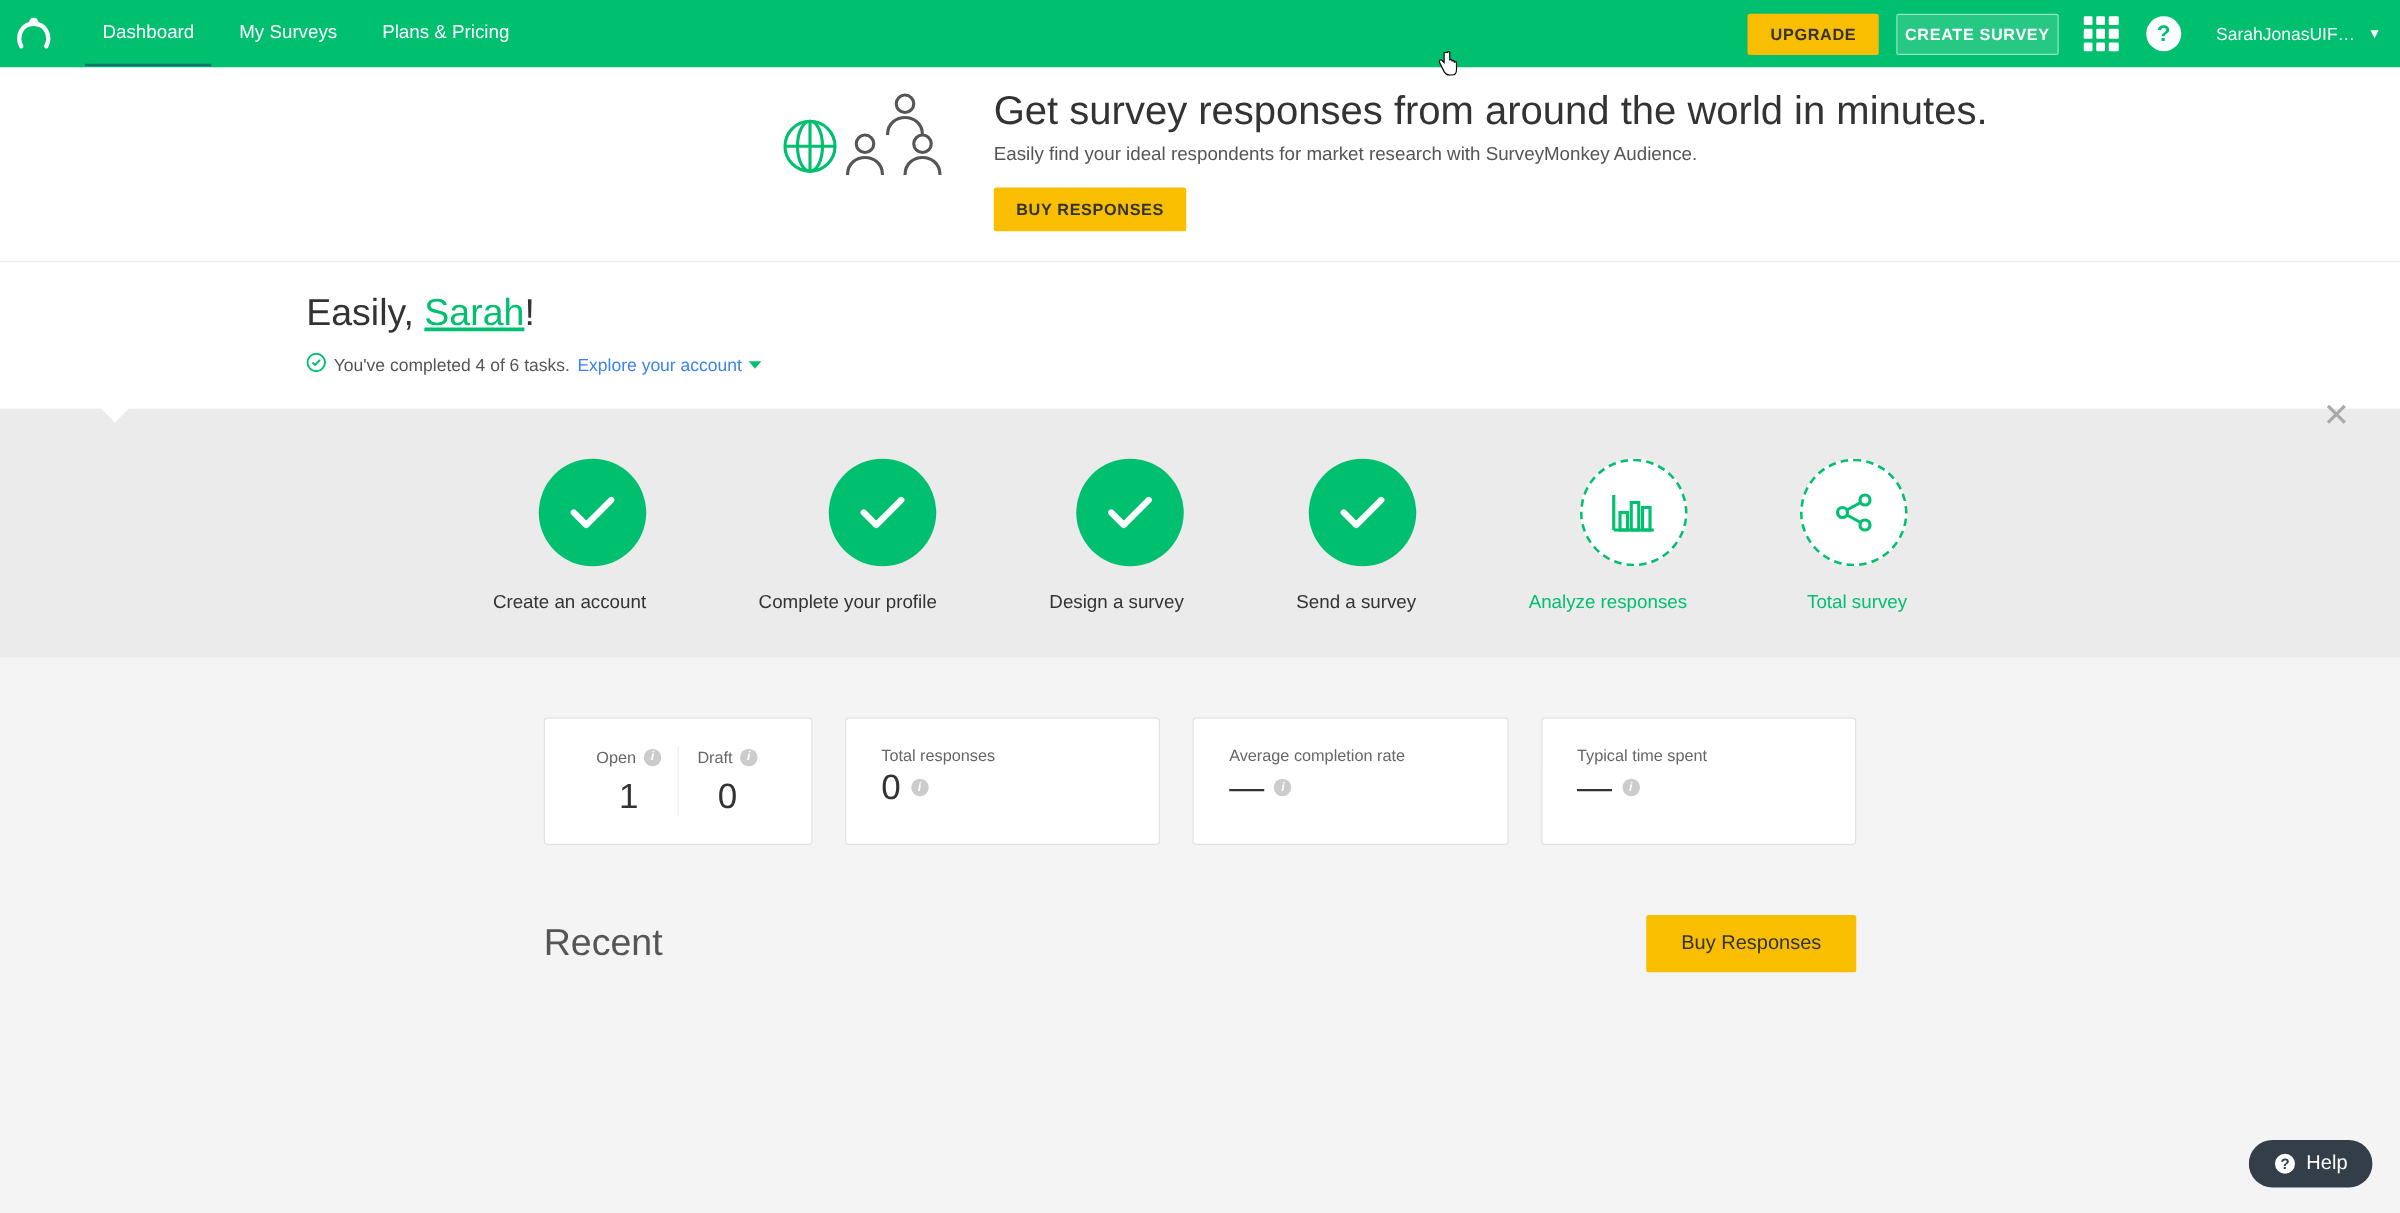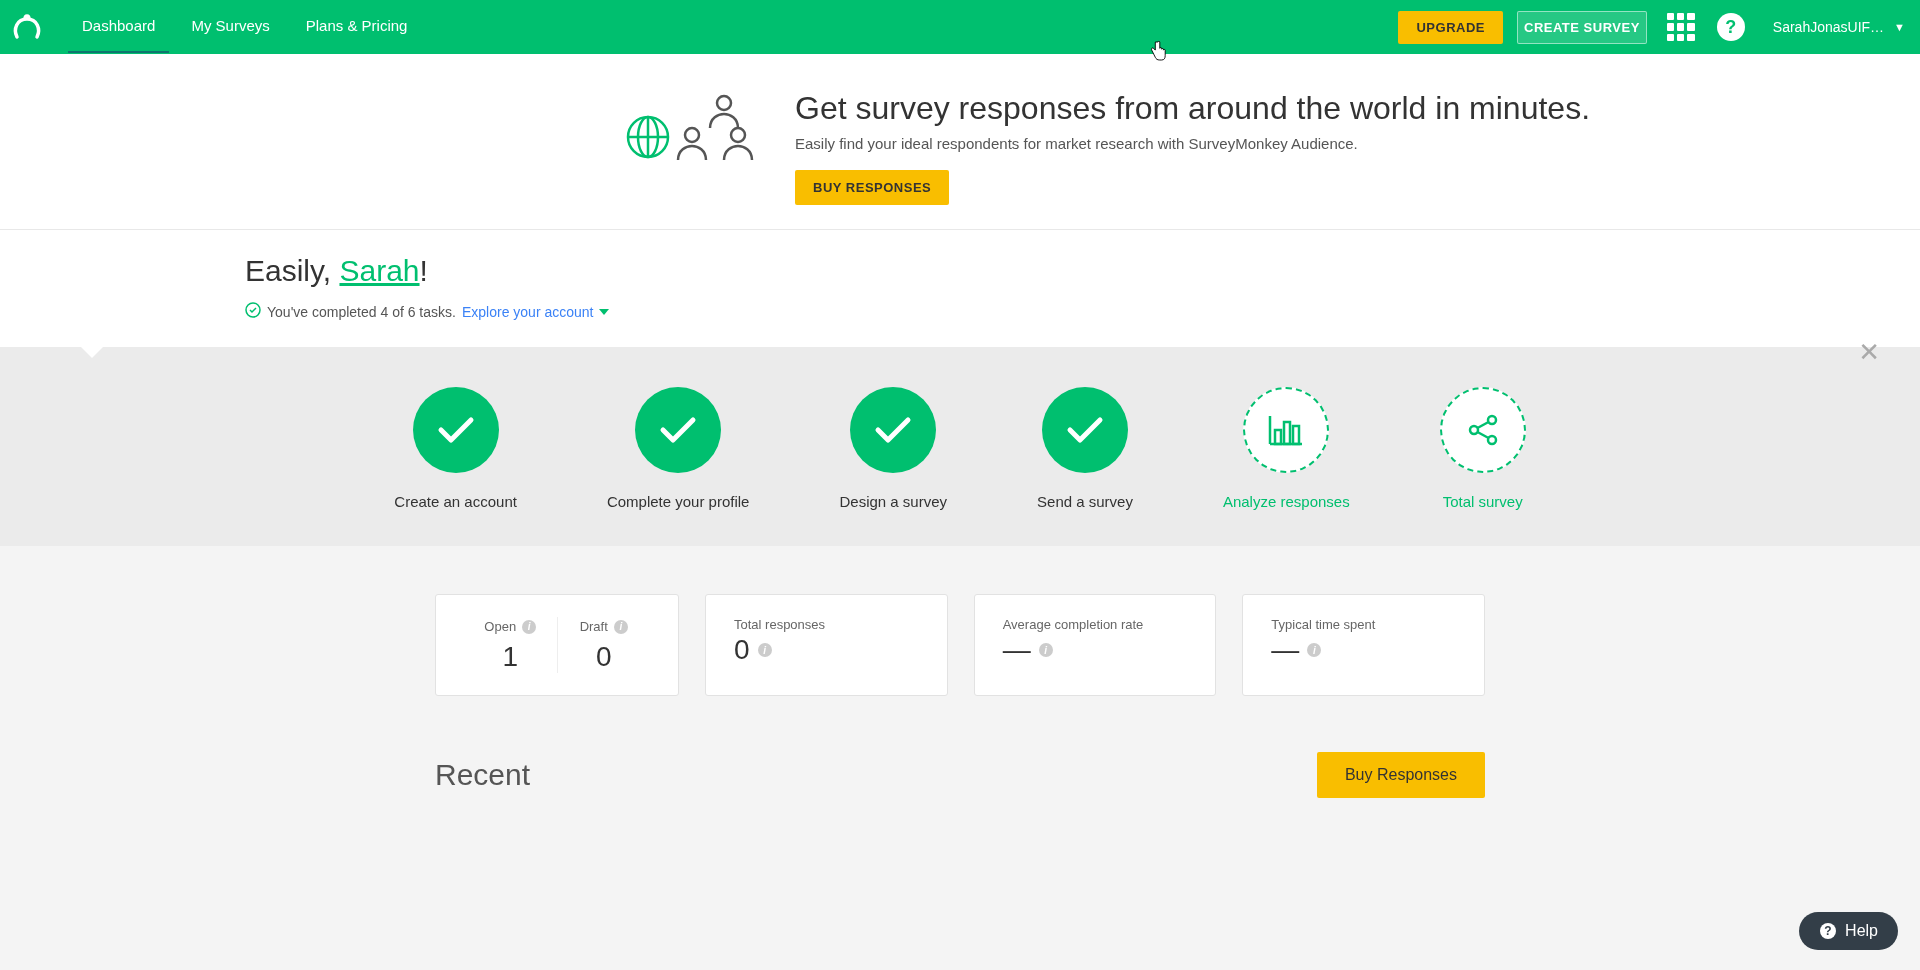--- a/index.html
+++ b/index.html
@@ -14,21 +14,21 @@
 .nav-spacer { flex: 1; }
 .btn-upgrade { background: #f9be00; color: #333; font-weight: 700; font-size: 13px; letter-spacing: 0.5px; padding: 9px 18px; border: none; border-radius: 2px; cursor: pointer; margin-right: 14px; }
 .btn-create-survey { background: rgba(255,255,255,0.15); color: #fff; font-weight: 700; font-size: 13px; letter-spacing: 0.5px; padding: 8px 6px; border: 1px solid rgba(255,255,255,0.5); border-radius: 2px; cursor: pointer; margin-right: 20px; }
 .apps-grid { width: 28px; height: 28px; display: grid; grid-template-columns: repeat(3,1fr); grid-template-rows: repeat(3,1fr); gap: 3px; margin-right: 22px; cursor: pointer; }
 .apps-grid span { background: #fff; border-radius: 1px; }
 .help-circle { width: 28px; height: 28px; border-radius: 50%; background: #fff; color: #00bf6f; display:flex; align-items:center; justify-content:center; font-weight:700; font-size:18px; margin-right: 28px; cursor:pointer; }
 .username { color: #fff; font-size: 14px; margin-right: 10px; max-width: 120px; overflow:hidden; text-overflow: ellipsis; white-space: nowrap; }
 .user-caret { color: #fff; font-size: 11px; cursor:pointer; }
 
 
-.promo { background: #fff; border-bottom: 1px solid #e8e8e8; padding: 36px 0 24px; }
+.promo { background: #fff; border-bottom: 1px solid #e8e8e8; padding: 16px 0 24px; }
 .promo-inner { max-width: 1300px; margin: 0 auto; display: flex; align-items: flex-start; gap: 40px; padding-left: 310px; }
 .promo-graphic { width: 135px; height: 75px; position: relative; display:flex; align-items:center; justify-content:center; }
 .promo-text h1 { font-size: 32px; font-weight: 500; color: #333; margin-bottom: 8px; }
 .promo-text p { font-size: 15px; color: #555; margin-bottom: 18px; }
 .btn-buy-responses { background: #f9be00; color: #333; font-weight: 700; font-size: 13px; letter-spacing: 0.5px; padding: 10px 18px; border: none; border-radius: 2px; cursor: pointer; }
 
 
 .welcome-wrap { background: #fff; padding: 24px 0 26px; }
 .welcome-inner { max-width: 1510px; margin: 0 auto; padding: 0 40px; }
 .welcome-title { font-size: 30px; font-weight: 400; color: #333; }
@@ -36,33 +36,33 @@
 .tasks-row { font-size: 14px; color: #555; margin-top: 14px; display:flex; align-items:center; gap: 6px; }
 .tasks-row .check { color: #00bf6f; }
 .explore { color: #3b82f6; cursor: pointer; display: inline-flex; align-items:center; gap: 6px; }
 .explore .caret-down { width: 0; height: 0; border-left: 5px solid transparent; border-right: 5px solid transparent; border-top: 6px solid #00bf6f; }
 
 
 .tasks-strip { background: #ebebeb; padding: 40px 0 36px; position: relative; }
 .tasks-strip::before { content:''; position:absolute; top:-1px; left:80px; width:0; height:0; border-left:12px solid transparent; border-right:12px solid transparent; border-top:12px solid #fff; }
 .tasks-inner { display: flex; justify-content: center; gap: 90px; position: relative; }
 .close-x { position: absolute; right: 40px; top: -10px; color: #aaa; font-size: 26px; cursor: pointer; font-weight: 300; }
-.task { display:flex; flex-direction:column; align-items:center; gap: 20px; }
+.task { display:flex; flex-direction:column; align-items:flex-end; gap: 20px; }
 .task-circle { width: 86px; height: 86px; border-radius: 50%; display:flex; align-items:center; justify-content:center; }
 .task-circle.done { background: #00bf6f; }
 .task-circle.pending { background: #fff; border: 2px dashed #00bf6f; }
 .task-label { font-size: 15px; font-weight: 500; color: #333; }
 .task.pending-task .task-label { color: #00bf6f; }
 .checkmark-svg { width: 40px; height: 30px; }
 
 
 .stats-wrap { padding: 48px 0 0; }
 .stats-inner { max-width: 1050px; margin: 0 auto; display: flex; gap: 26px; }
 .card { background: #fff; border: 1px solid #e2e2e2; border-radius: 3px; padding: 22px 28px; }
-.card-split { display:flex; width: 244px; justify-content: flex-end; }
+.card-split { display:flex; width: 215px; justify-content: flex-end; }
 .split-col { flex:1; text-align:center; }
 .split-col:first-child { border-right: 1px solid #eee; }
 .split-label { font-size: 13px; color: #666; display:inline-flex; align-items:center; gap: 6px; }
 .split-val { font-size: 28px; font-weight: 300; color: #333; margin-top: 6px; }
 .card-metric { flex:1; }
 .metric-label { font-size: 13px; color: #666; }
 .metric-val { font-size: 28px; font-weight: 300; color: #333; margin-top: 2px; display:inline-flex; align-items:center; gap: 8px; }
 .info-i { width: 14px; height: 14px; border-radius:50%; background:#ccc; color:#fff; font-size:10px; display:inline-flex; align-items:center; justify-content:center; font-style: italic; font-weight:700; }
 
 

